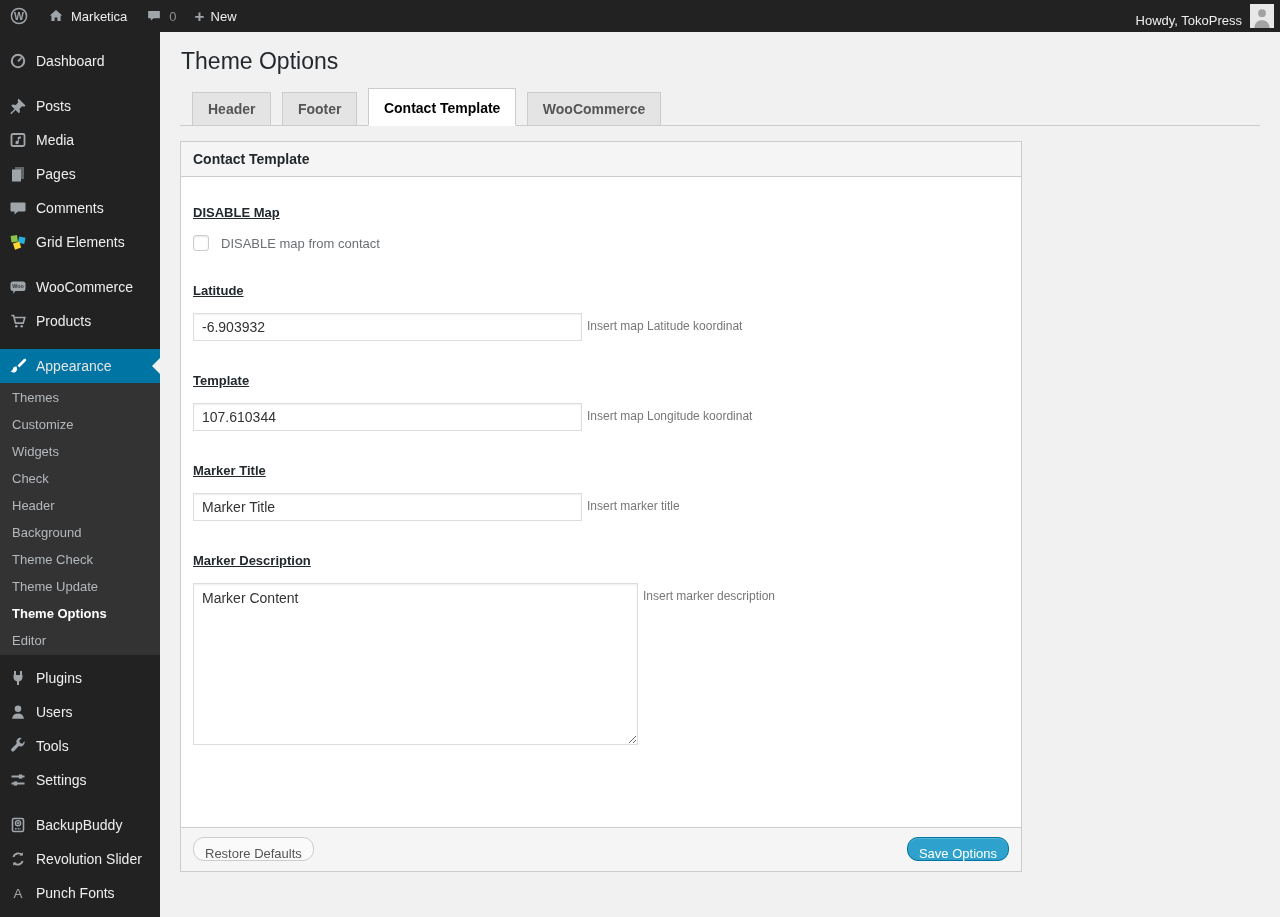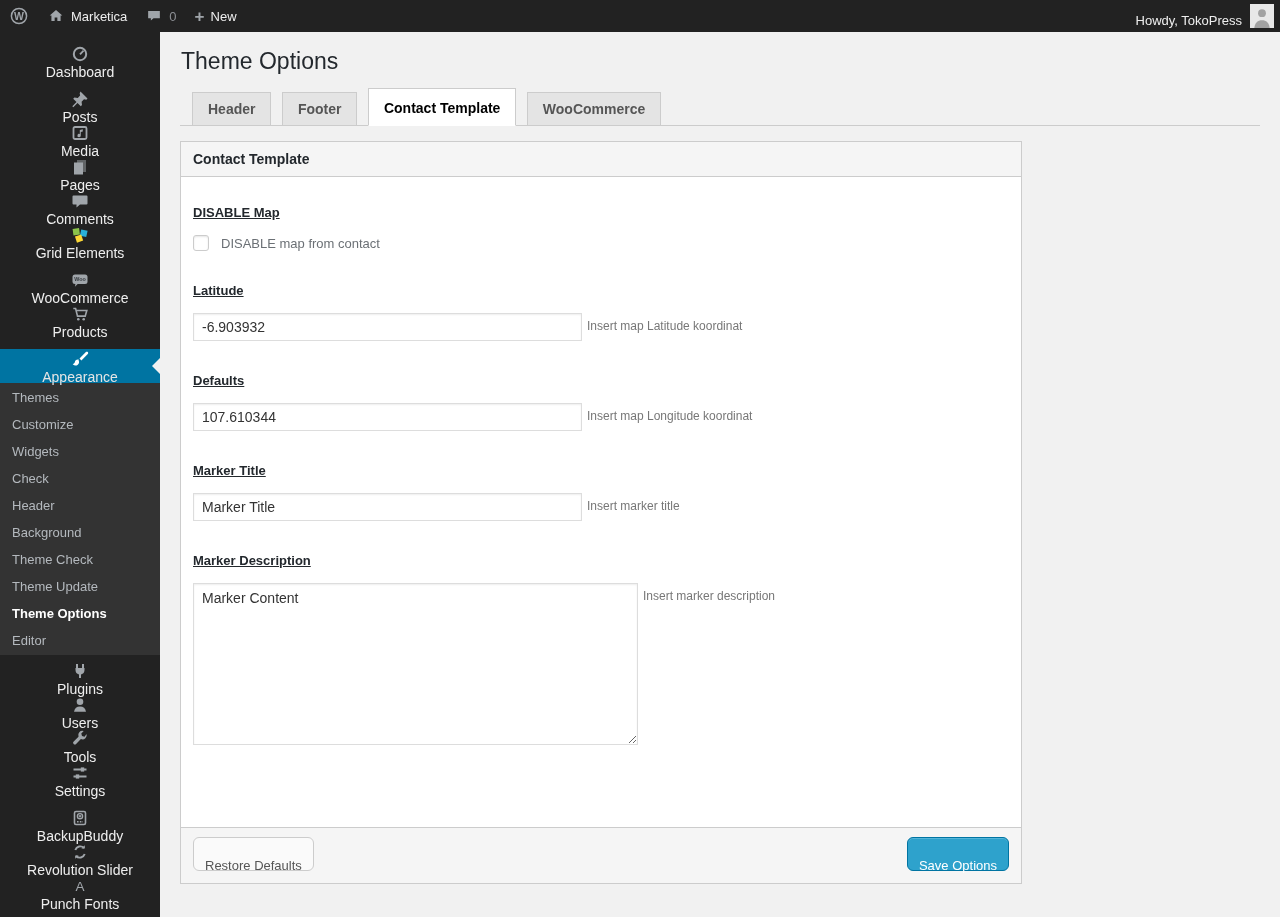--- a/index.html
+++ b/index.html
@@ -28,21 +28,21 @@
   .ab-avatar { width: 24px; height: 24px; overflow: hidden; }
 
   
   #sidebar {
     position: absolute; left: 0; top: 32px; bottom: 0; width: 160px;
     background: #222; color: #eee;
   }
   #admin-menu { padding-top: 12px; }
   .menu-item {
     display: flex; align-items: center; height: 34px;
-    font-size: 14px; color: #eee; cursor: pointer; position: relative; flex-direction: column;
+    font-size: 14px; color: #eee; cursor: pointer; position: relative;
   }
   .mi-icon { width: 20px; height: 20px; margin: 0 8px 0 8px; color: #a0a5aa; flex: 0 0 20px; }
   .mi-label { white-space: nowrap; }
   .menu-sep { height: 11px; }
   .menu-item.active-parent { background: #0074a2; color: #e5e5e5; }
   .menu-item.active-parent .mi-icon { color: #fff; }
   .menu-item.active-parent::after {
     content: ""; position: absolute; right: 0; top: 50%; margin-top: -8px;
     border: 8px solid transparent; border-right-color: #f1f1f1;
   }
@@ -94,22 +94,22 @@
     width: 445px; height: 162px; padding: 6px 8px; font-size: 14px; color: #333;
     border: 1px solid #ddd; background: #fff; box-shadow: inset 0 1px 2px rgba(0,0,0,.07);
     font-family: "Liberation Sans", sans-serif; outline: none; resize: both;
   }
   .hint { margin-left: 5px; padding-top: 6px; font-size: 12px; color: #777; }
 
   .panel-footer {
     background: #f5f5f5; border-top: 1px solid #ccc; padding: 9px 12px; overflow: hidden;
   }
   .button {
-    display: inline-block; height: 24px; line-height: 24px; padding: 16px 11px;
-    font-size: 13px; border-radius: 6px; cursor: pointer;
+    display: inline-block; height: 24px; line-height: 24px; padding: 4px 11px;
+    font-size: 13px; border-radius: 11px; cursor: pointer;
     border: 1px solid #ccc; background: #fafafa; color: #555;
     font-family: "Liberation Sans", sans-serif;
   }
   .button-primary {
     float: right; background: #2ea2cc; border-color: #0074a2; color: #fff;
     box-shadow: inset 0 1px 0 rgba(120,200,230,.5);
   }
 </style>
 </head>
 <body>
@@ -373,21 +373,21 @@
 
       <div class="field">
         <div class="field-label">Latitude</div>
         <div class="control-row">
           <input type="text" class="text-input" value="-6.903932" style="">
           <span class="hint">Insert map Latitude koordinat</span>
         </div>
       </div>
 
       <div class="field">
-        <div class="field-label">Defaults</div>
+        <div class="field-label">Template</div>
         <div class="control-row">
           <input type="text" class="text-input" value="107.610344" style="">
           <span class="hint">Insert map Longitude koordinat</span>
         </div>
       </div>
 
       <div class="field">
         <div class="field-label">Marker Title</div>
         <div class="control-row">
           <input type="text" class="text-input" value="Marker Title" style="">

